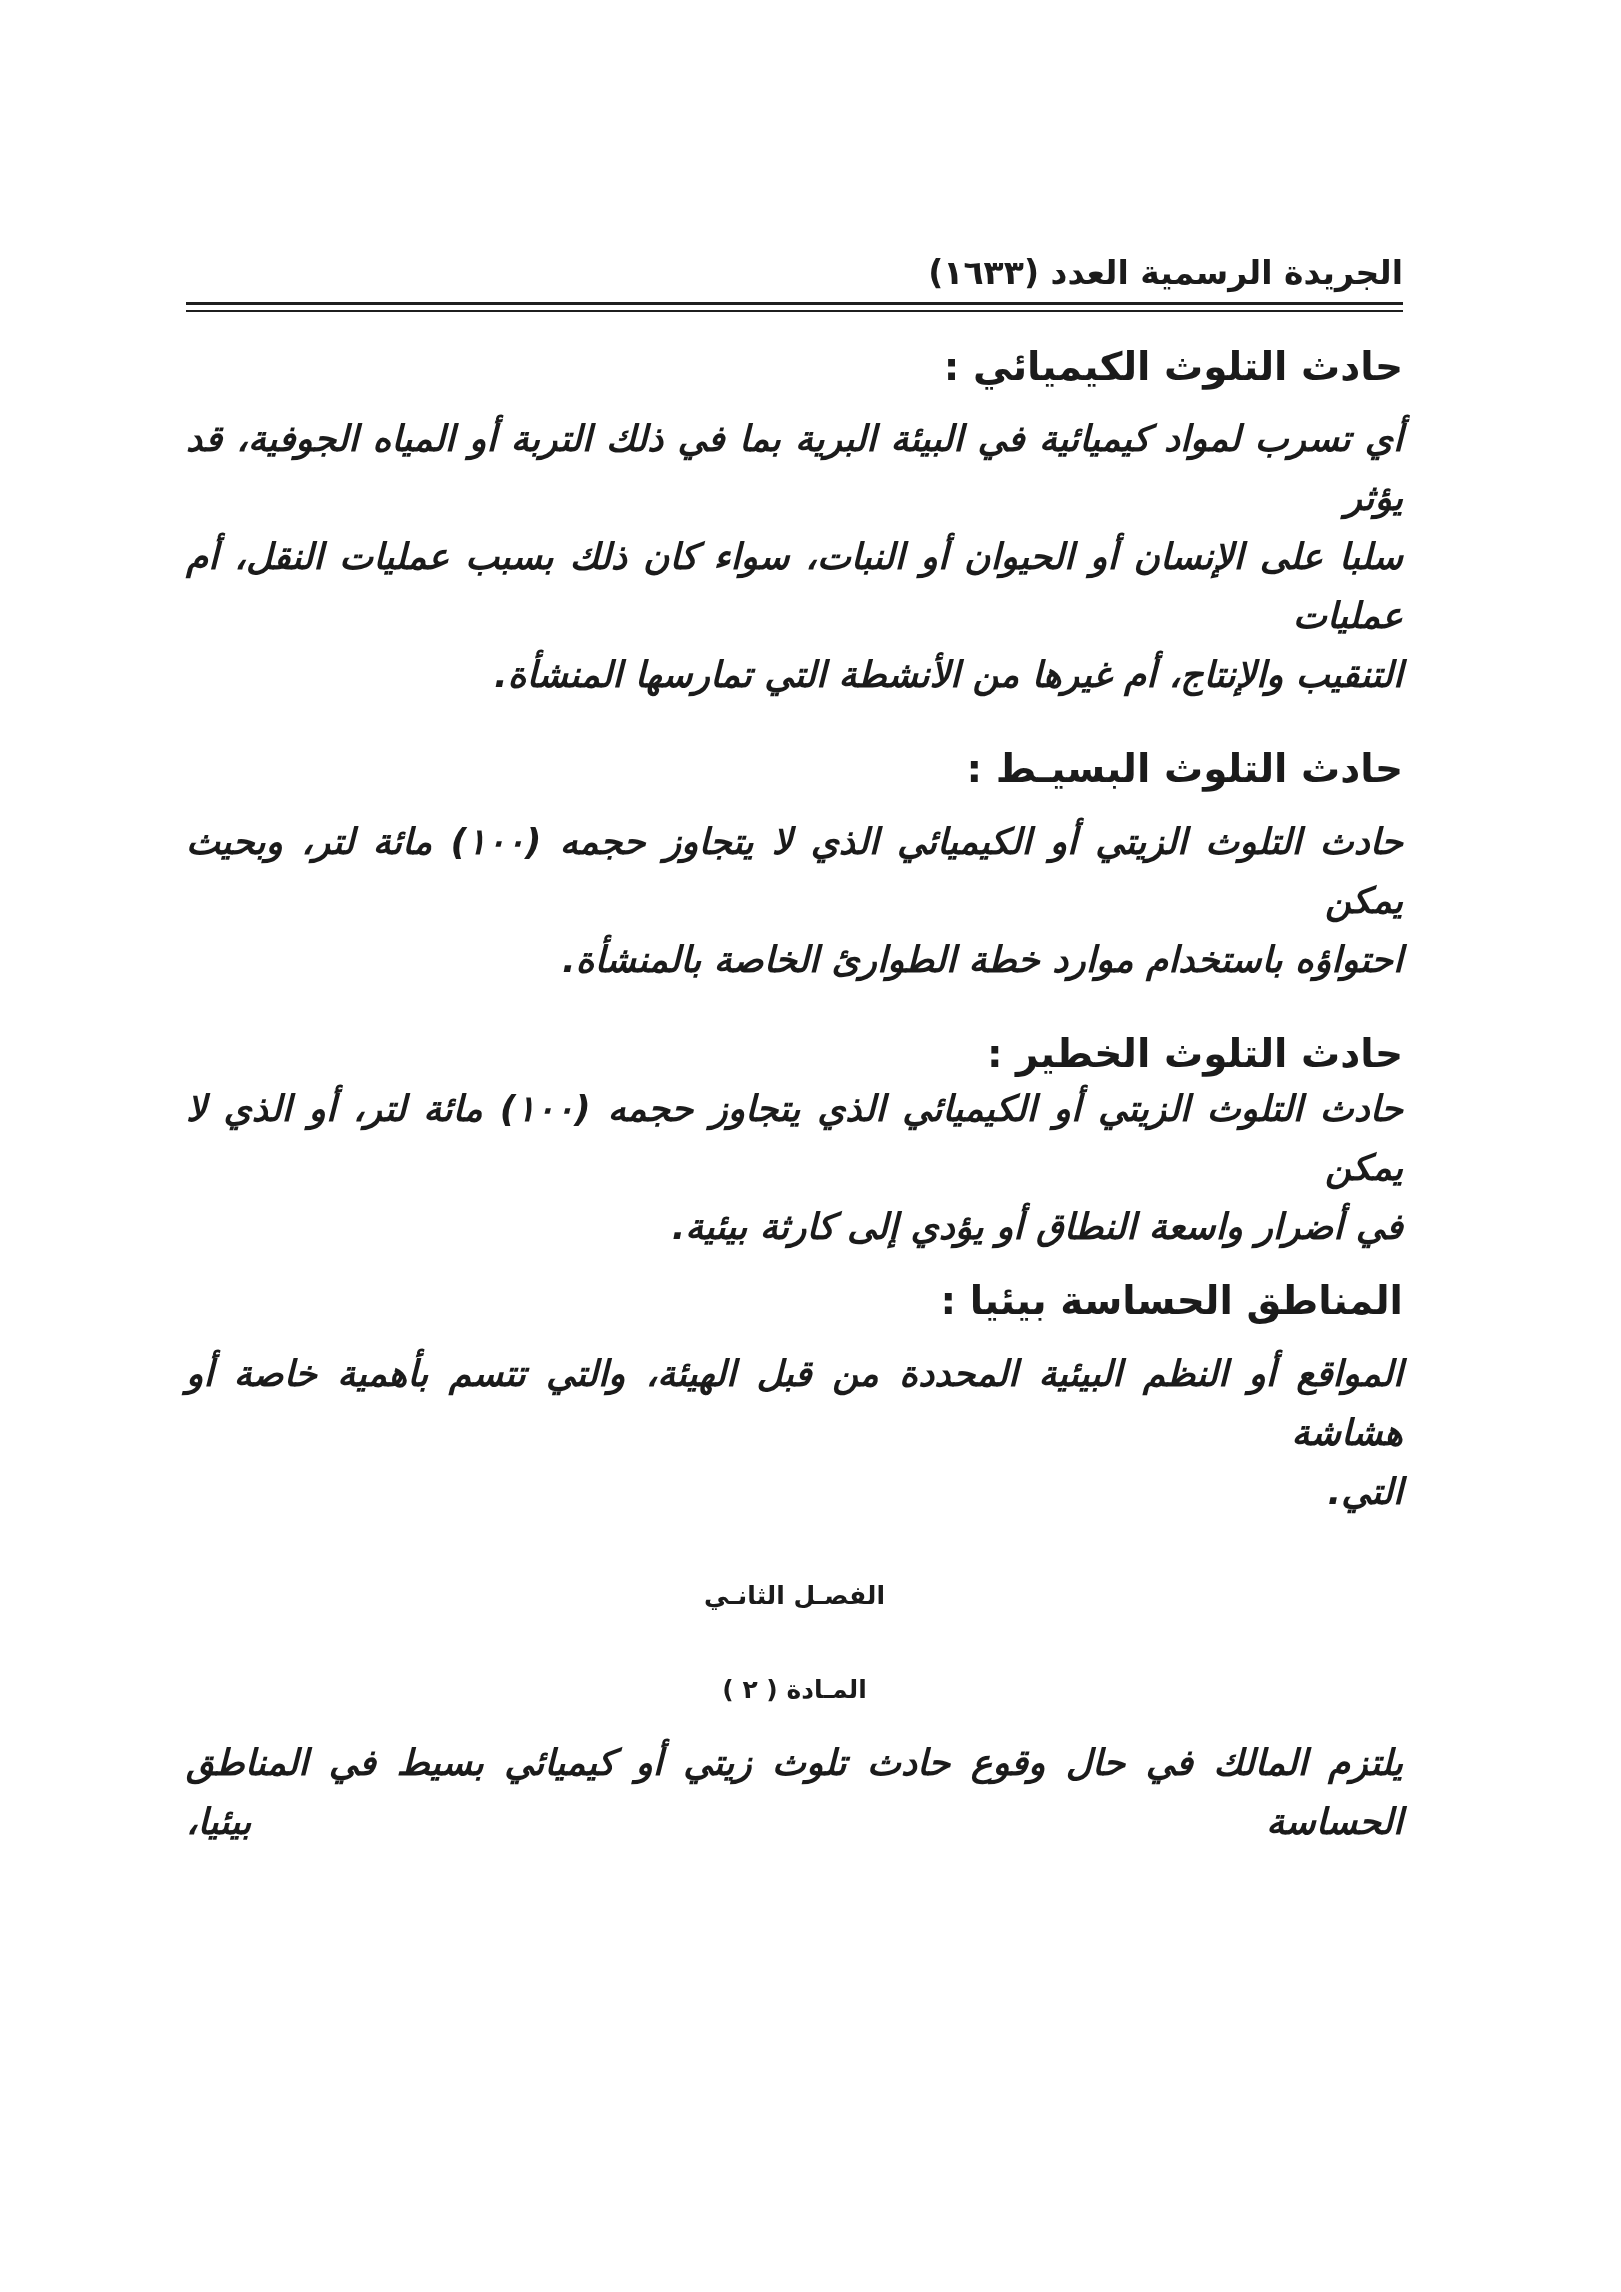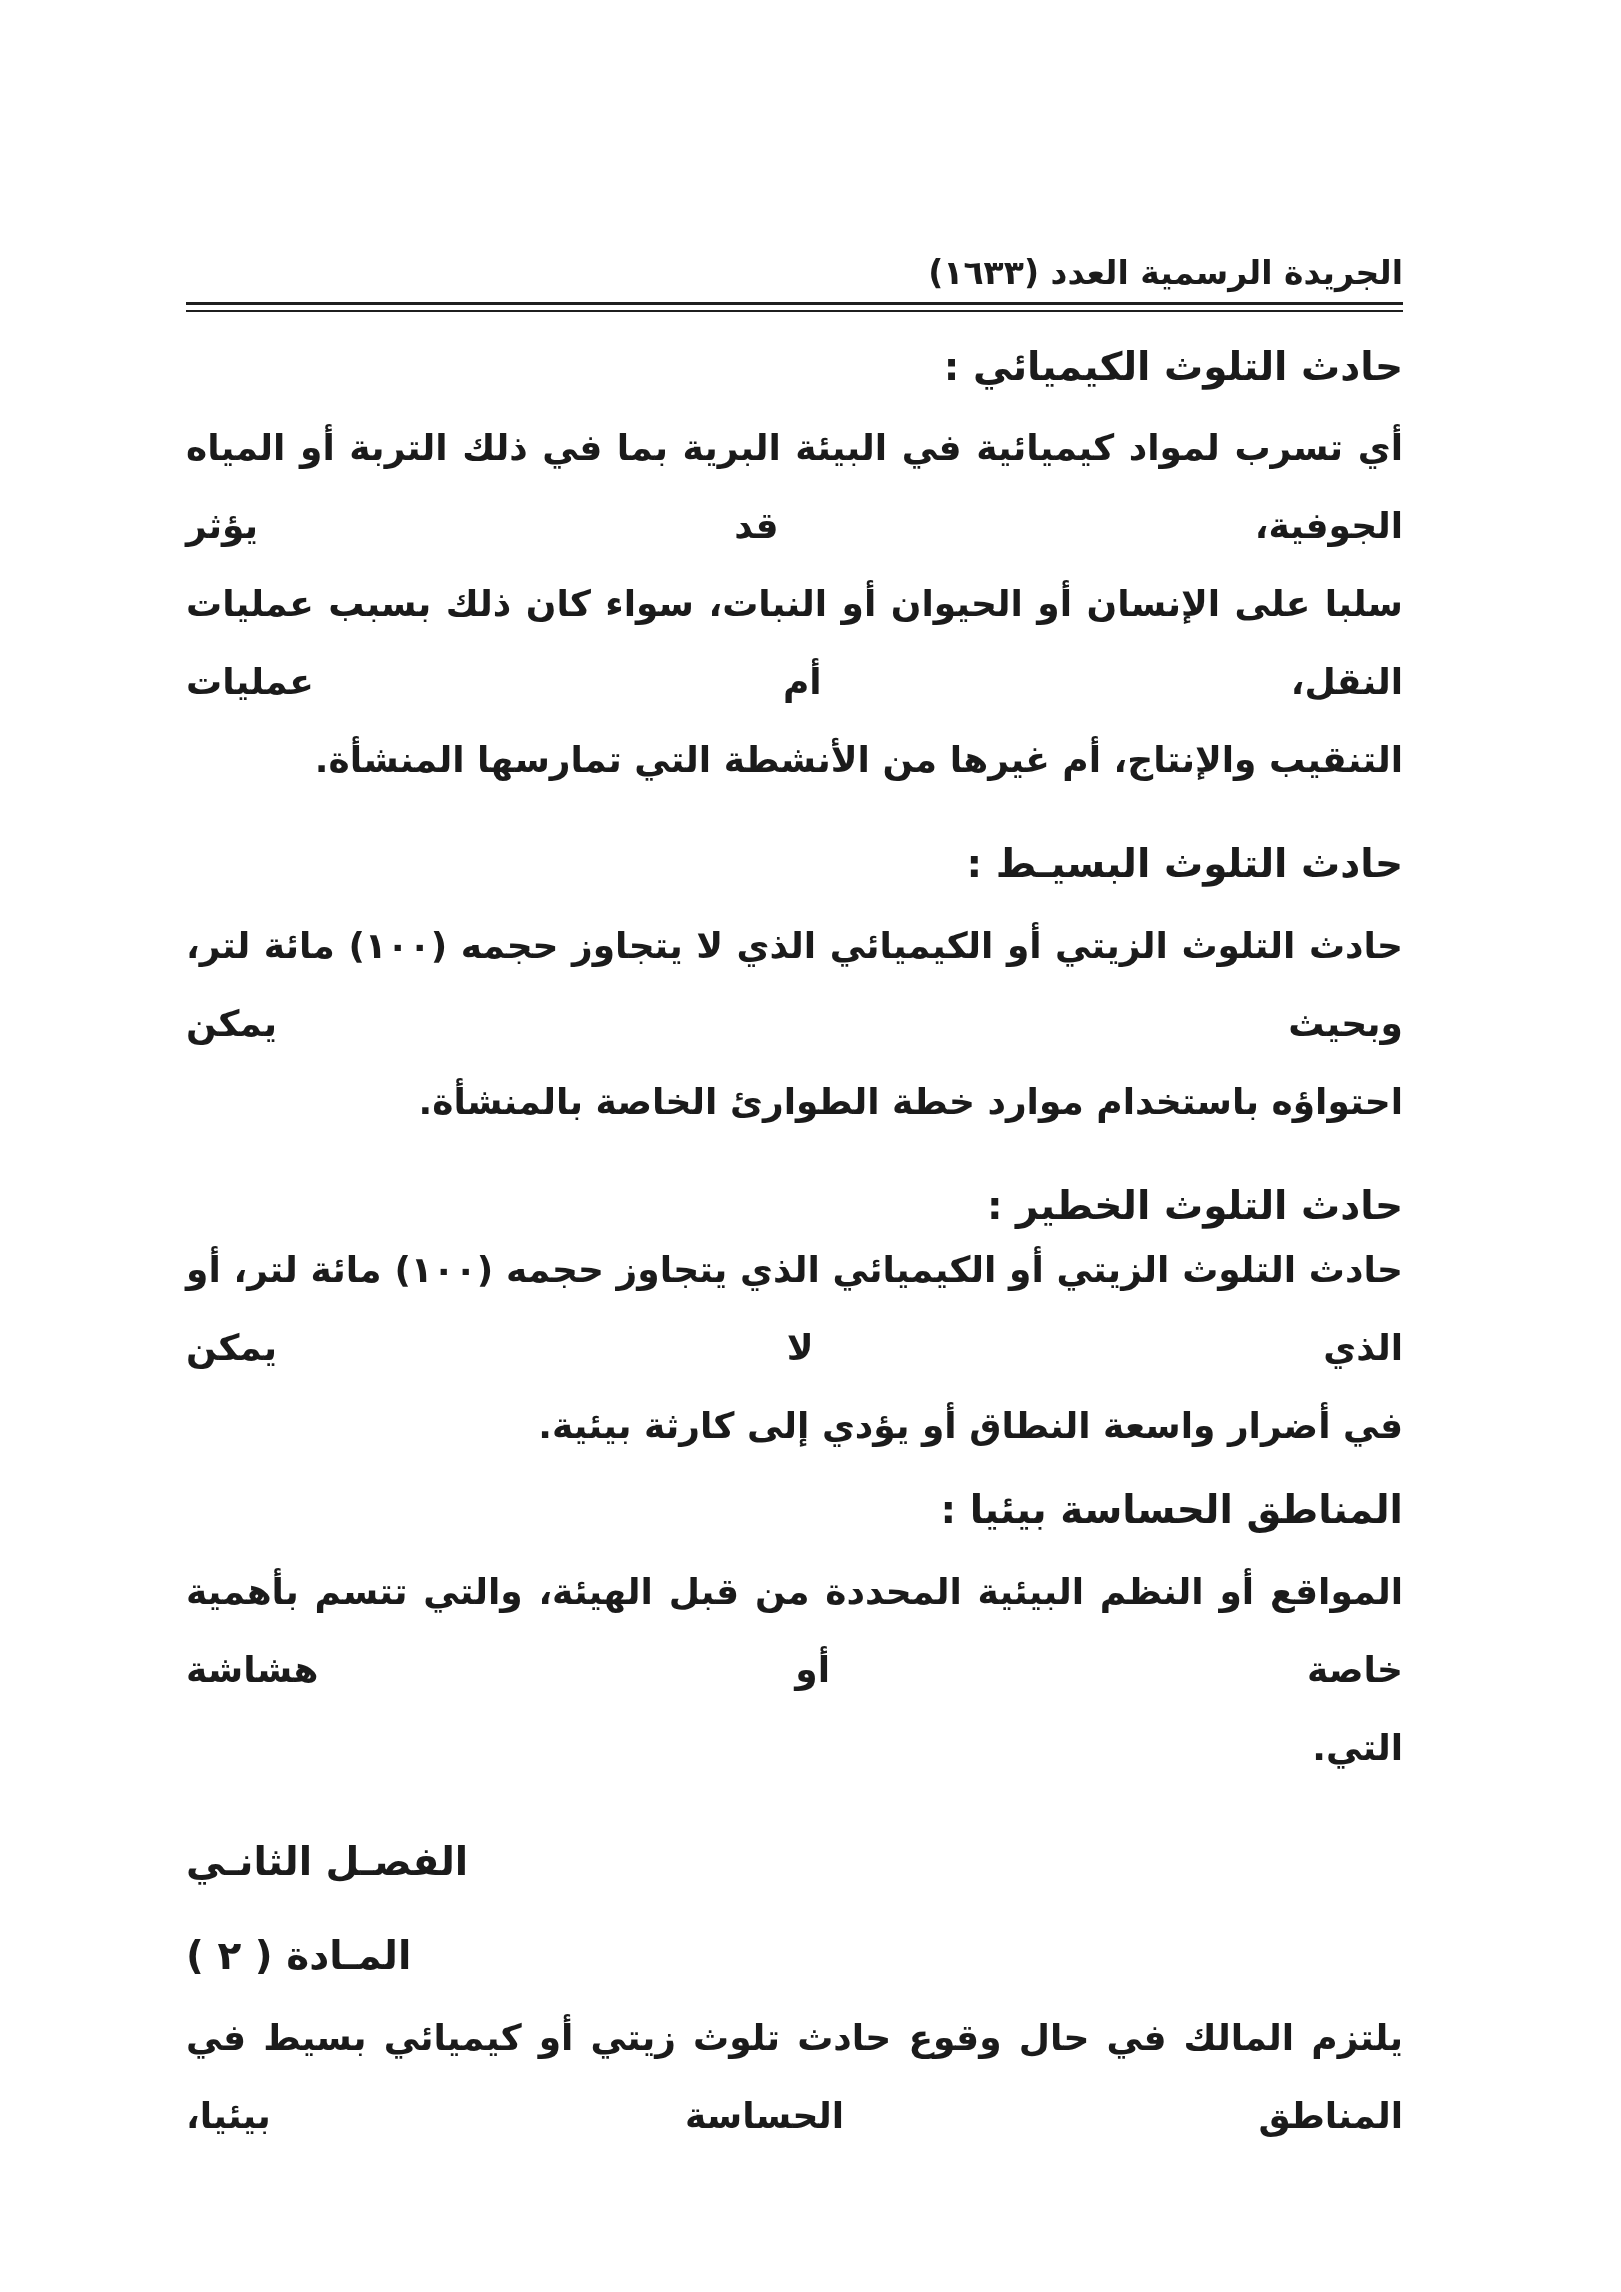--- a/index.html
+++ b/index.html
@@ -46,32 +46,33 @@
     text-align: right;
   }
   .def-head.h-first { margin-top: 29px; }
   .def-head.h-tight { margin-top: 19.6px; }
   .para {
     font-size: 36px;
     margin-top: 17.6px;
   }
   .para.p-tight { margin-top: 0; }
   .pline {
-    line-height: 78px;
+    line-height: 59px;
     text-align: justify;
     text-align-last: justify;
+    font-style: italic;
   }
   .pline.last {
     text-align: right;
     text-align-last: right;
   }
   .center-head {
-    font-size: 39px;
+    font-size: 25px;
     line-height: 51px;
-    text-align: left;
+    text-align: center;
   }
   .chap-title   { margin-top: 49px; }
   .chap-sub     { margin-top: 25.5px; }
   .article-head { margin-top: 43px; }
 </style>
 </head>
 <body>
 
 <div class="page">
   <div class="content">

